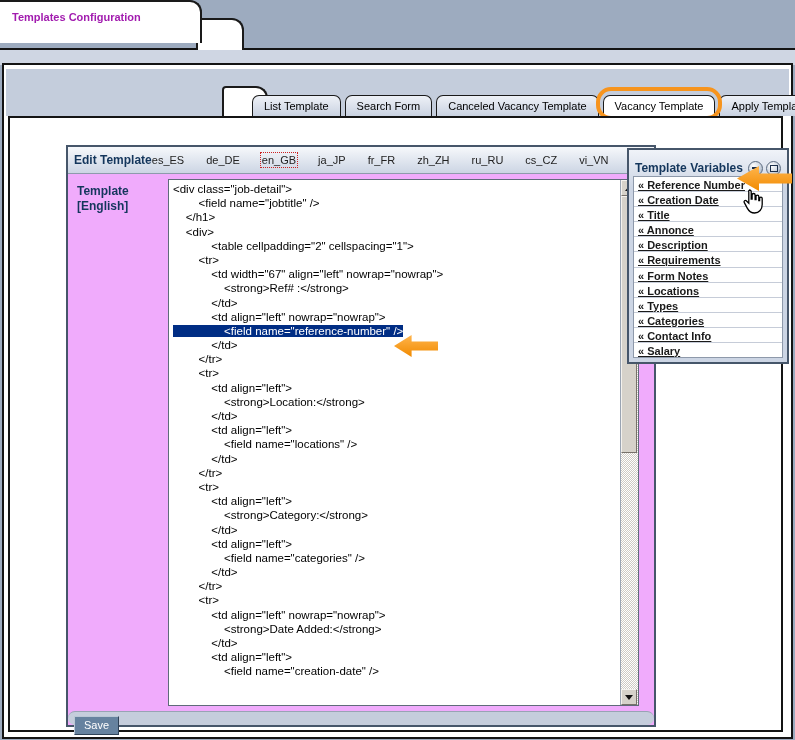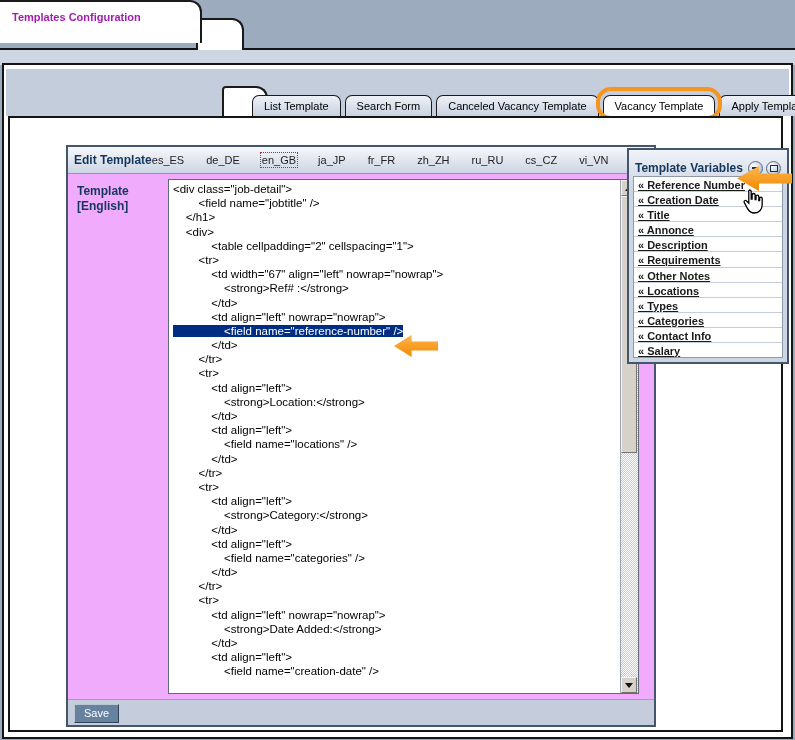--- a/index.html
+++ b/index.html
@@ -85,21 +85,21 @@
          border:1px solid;border-color:#f4f2ee #77716a #77716a #f4f2ee;box-sizing:border-box;cursor:grab;}
 
   
   .o-arrow{background:linear-gradient(180deg,#ffb54d 0%,#f18a00 100%);
            clip-path:polygon(0 50%,40% 0,40% 30%,100% 30%,100% 70%,40% 70%,40% 100%);
            filter:drop-shadow(1px 2px 1.5px rgba(40,40,40,.45));}
   .arrow-editor{position:absolute;left:224px;top:155px;width:44px;height:22px;z-index:3;}
   .arrow-vars{position:absolute;top:16px;right:-5px;width:55px;height:25px;z-index:6;}
   .hand{position:absolute;left:112px;top:37px;width:24px;height:30px;z-index:7;}
 
-  .p-footer{height:26px;flex:none;background:#c5cddc;border-top:1px solid #98a3b4;padding:3px 0 0 6px;box-sizing:border-box;}
+  .p-footer{height:14px;flex:none;background:#c5cddc;border-top:1px solid #98a3b4;padding:3px 0 0 6px;box-sizing:border-box;border-radius:9px;}
   .save-btn{width:45px;height:19px;background:#66829f;color:#fff;font-size:11px;
             font-family:"Liberation Sans",sans-serif;border:1px solid;
             border-color:#bac7d5 #2f4257 #2f4257 #bac7d5;cursor:pointer;padding:0;}
 
   
   .vars-panel{position:absolute;left:617px;top:30px;width:158px;height:212px;
               border:2px solid #46566a;background:linear-gradient(180deg,#f0f3f9 0%,#ccd5e4 18%,#ccd5e4 100%);}
   .vars-panel .p-header{background:transparent;border-bottom:none;height:36px;}
   .vars-list{position:absolute;left:4px;right:4px;top:26px;bottom:4px;background:#fff;border:1px solid #8e99aa;}
   .var-row{height:14.1px;line-height:14.5px;padding-left:4px;border-bottom:1px solid #c6ccd8;overflow:hidden;font-weight:bold;}
@@ -242,21 +242,21 @@
               </span>
           </span>
         </div>
         <div class="vars-list" id="varslist">
             <div class="var-row"><a>« Reference Number</a></div>
             <div class="var-row"><a>« Creation Date</a></div>
             <div class="var-row"><a>« Title</a></div>
             <div class="var-row"><a>« Annonce</a></div>
             <div class="var-row"><a>« Description</a></div>
             <div class="var-row"><a>« Requirements</a></div>
-            <div class="var-row"><a>« Other Notes</a></div>
+            <div class="var-row"><a>« Form Notes</a></div>
             <div class="var-row"><a>« Locations</a></div>
             <div class="var-row"><a>« Types</a></div>
             <div class="var-row"><a>« Categories</a></div>
             <div class="var-row"><a>« Contact Info</a></div>
             <div class="var-row"><a>« Salary</a></div>
           </div>
         <div class="o-arrow arrow-vars"></div>
         <svg class="hand" viewBox="0 0 24 28">
           <path d="M8.5 2 a1.7 1.7 0 0 1 1.7 1.7 v7.3 h0.9 v-4 a1.5 1.5 0 0 1 3 0 v4.5 h0.9 v-3 a1.4 1.4 0 0 1 2.8 0 v4 h0.8 v-2 a1.3 1.3 0 0 1 2.6 0 v6 c0 4.8-3 8.5-7.6 8.5 c-3.8 0-5.6-1.6-7.2-4.6 l-3.2-6 c-0.7-1.3 1-2.6 2.1-1.6 l2.5 2.4 v-11 A1.7 1.7 0 0 1 8.5 2 Z" fill="#ffffff" stroke="#000000" stroke-width="1.3"></path>
         </svg>

